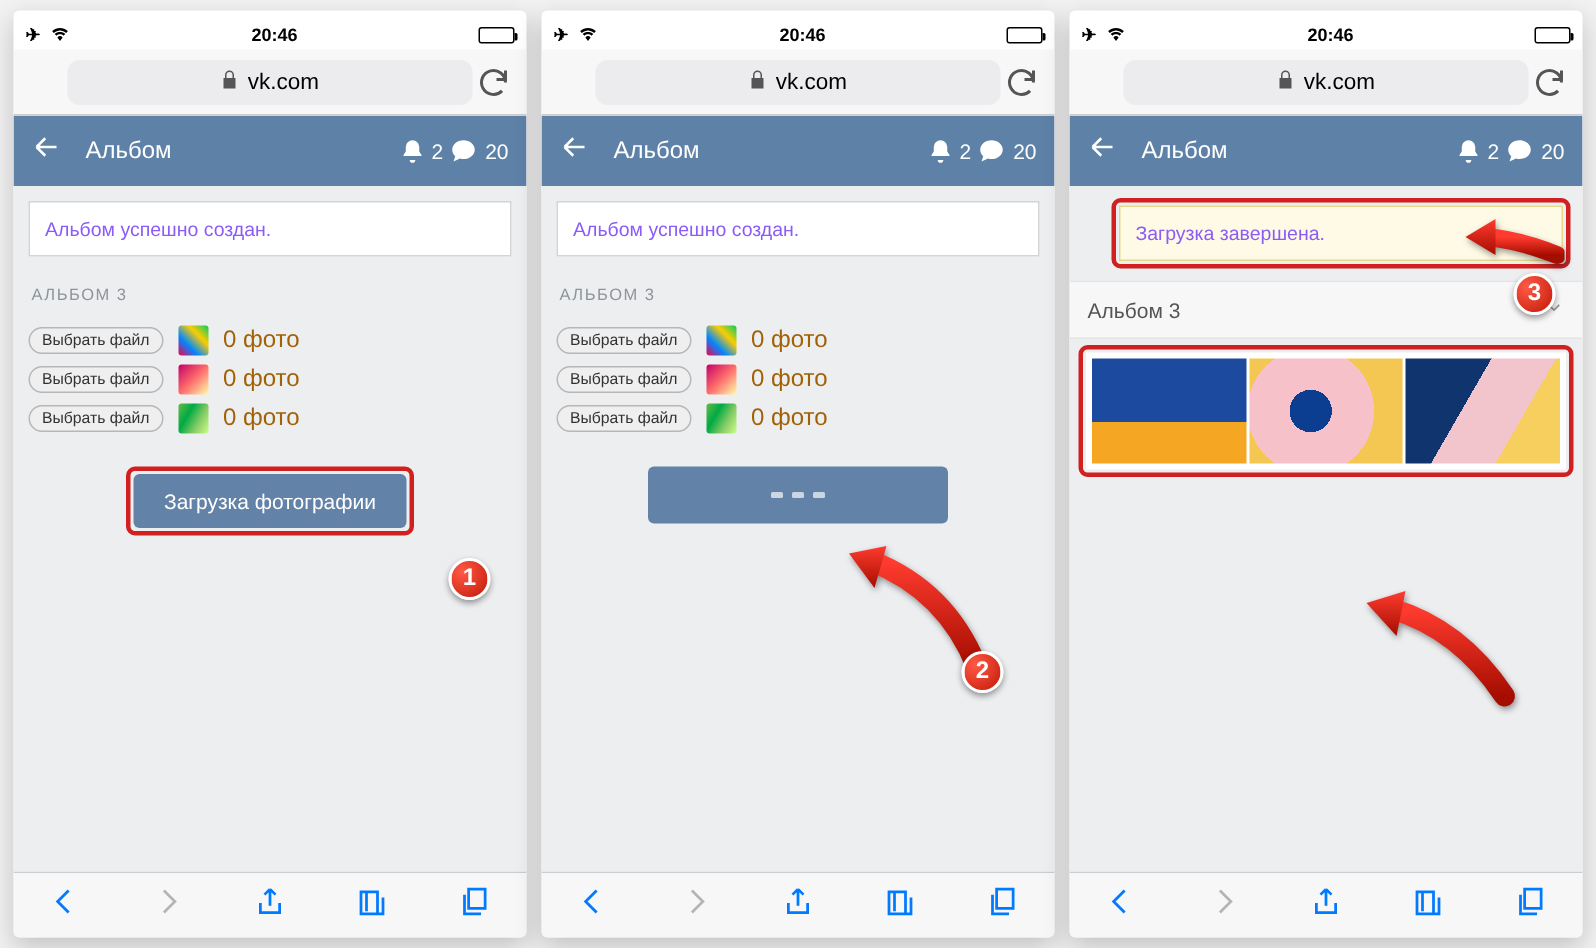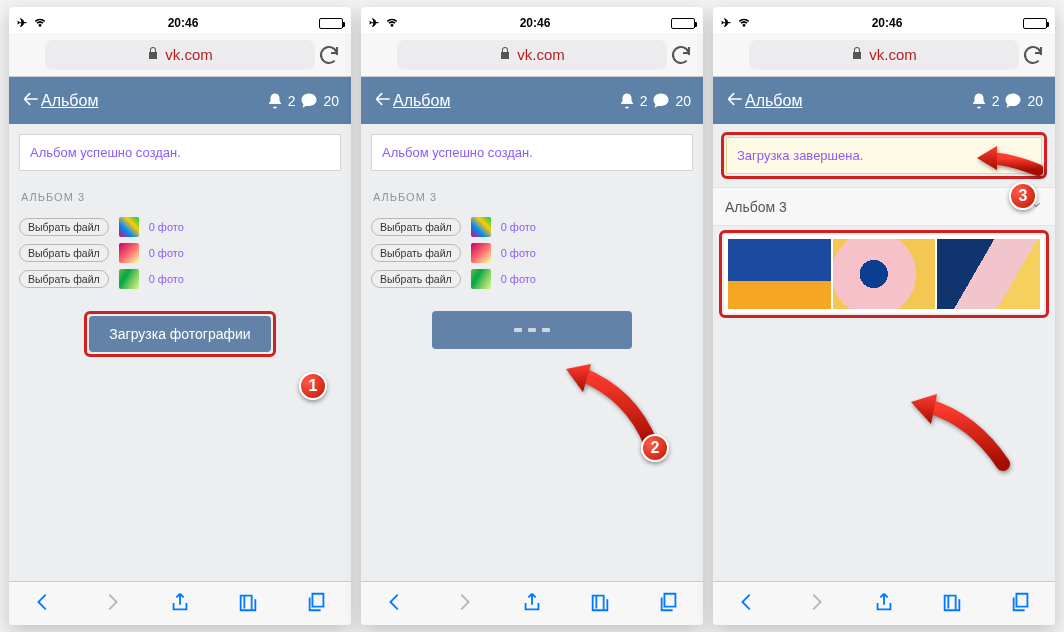--- a/index.html
+++ b/index.html
@@ -58,40 +58,40 @@
   .addr-field {
     flex: 1;
     margin: 12px 28px;
     height: 30px;
     background: #ececee;
     border-radius: 8px;
     display: flex;
     align-items: center;
     justify-content: center;
     gap: 6px;
-    color: #b91c1c;
+    color: #000000;
     font-size: 15px;
   }
   .addr-refresh {
     position: absolute;
     right: 10px;
     top: 10px;
     width: 24px; height: 24px;
     color: #555;
   }
   .vk-header {
     height: 47px;
     background: #5e81a8;
     color: #fff;
     display: flex;
     align-items: center;
     padding: 0 12px;
     font-size: 16px;
   }
-  .vk-header .title { flex: 1; font-weight: 400; text-decoration: underline; }
+  .vk-header .title { flex: 1; margin-left: 16px; font-weight: 400; }
   .vk-header .hicons { display: flex; align-items: center; gap: 4px; }
   .vk-header .hicons .grp { display: flex; align-items: center; gap: 4px; font-size: 14px;}
   .notice {
     margin: 10px;
     padding: 10px 10px;
     border: 1px solid #d4d4d4;
     background: #fff;
     font-size: 13px;
     color: #8b5cf6;
   }
@@ -132,21 +132,21 @@
     border: 1px solid #b7b7b7;
     border-radius: 10px;
     color: #333;
   }
   .thumb {
     width: 20px; height: 20px; border-radius: 2px;
   }
   .thumb.a { background: linear-gradient(45deg,#e05,#08f,#fc0,#0c6); }
   .thumb.b { background: linear-gradient(135deg,#c40068,#ff6b6b,#ffa);} 
   .thumb.c { background: linear-gradient(120deg,#6b4,#0a4,#8c6,#cf8);} 
-  .file-count { font-size: 11px; color: #8b5cf6; }
+  .file-count { font-size: 16px; color: #a16207; }
   .upload-wrap { display: flex; justify-content: center; padding: 14px 0;}
   .upload-btn {
     background: #6382a7;
     color: #fff;
     border: none;
     padding: 10px 20px;
     font-size: 14px;
     border-radius: 4px;
   }
   .loading-dots {
@@ -471,21 +471,21 @@
       <span class="grp">
           <svg width="20" height="20" viewBox="0 0 24 24">
             <path fill="#fff" d="M12 3c5 0 9 3.4 9 7.5S17 18 12 18c-1 0-2-.1-2.8-.4L4 20l1.4-4.2C4 14.4 3 12.6 3 10.5 3 6.4 7 3 12 3z"></path>
           </svg>
           <span>20</span>
         </span>
     </span>
   </div>
 
   <div class="bodyarea">
-    <div style="position:relative;">
+    <div style="position:relative;padding-left:20px;">
       <span class="ring-hi" style="display:block; margin:8px;">
         <div class="notice yellow" style="margin:0;">Загрузка завершена.</div>
       </span>
       <div class="arrow" style="right:12px; top:8px;">
         <svg width="70" height="40" viewBox="0 0 70 40">
           <defs>
               <linearGradient id="g3a" x1="0" y1="0" x2="0" y2="1">
                 <stop offset="0" stop-color="#ff3b2f"></stop>
                 <stop offset="1" stop-color="#a50d00"></stop>
               </linearGradient>

